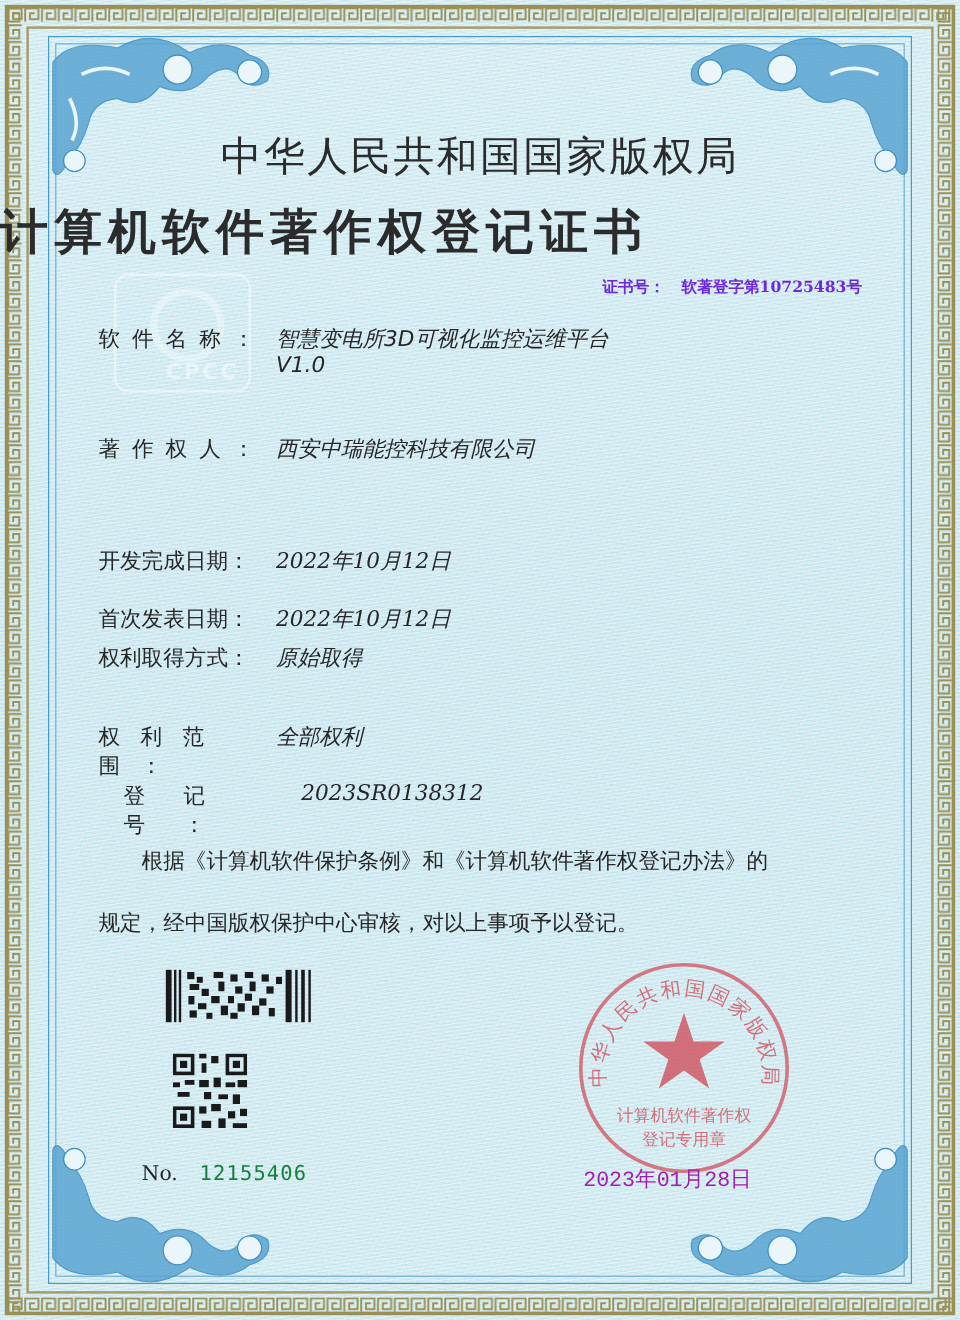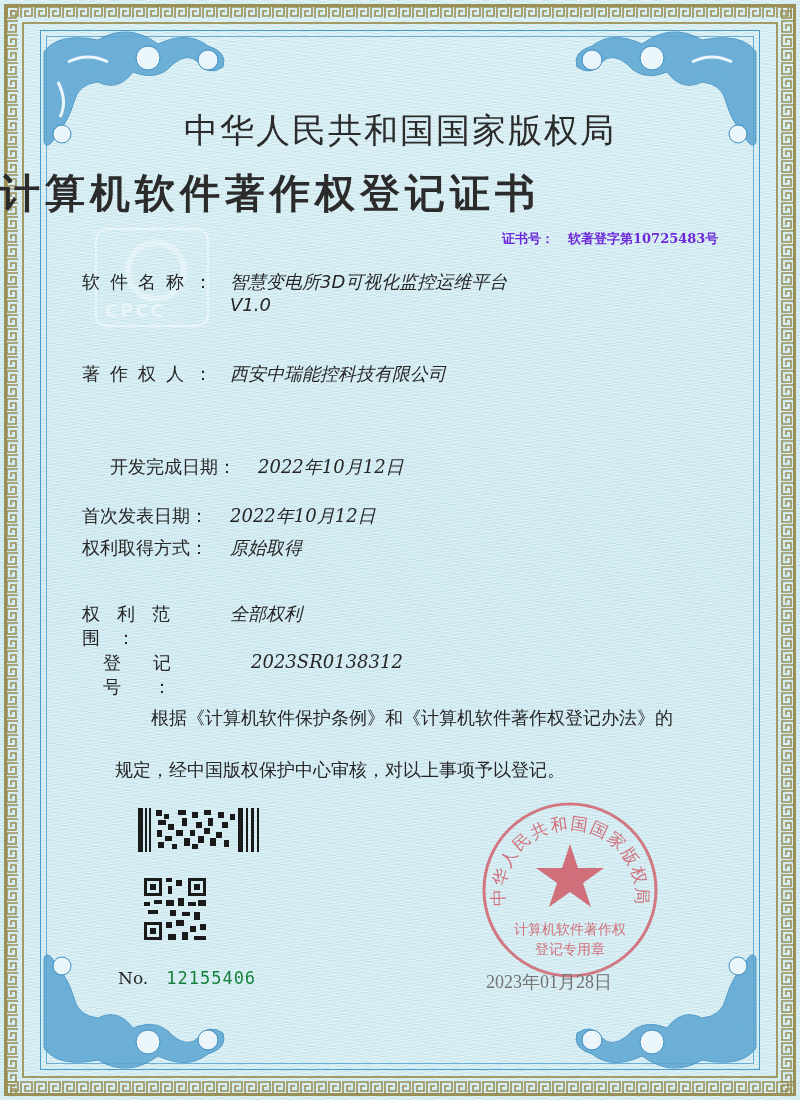--- a/index.html
+++ b/index.html
@@ -48,21 +48,21 @@
   .watermark {
     position: absolute; left: 95px; top: 228px; width: 110px; height: 95px;
     border: 2px solid rgba(255,255,255,0.45); border-radius: 12px;
   }
   .watermark .ring {
     position: absolute; left: 28px; top: 10px; width: 50px; height: 50px;
     border-radius: 50%; border: 6px solid rgba(255,255,255,0.35);
   }
   .watermark .cpcc {
     position: absolute; left: 8px; bottom: 4px; width: 94px;
-    text-align: left; font-family: "DejaVu Sans", sans-serif; font-weight: bold;
+    text-align: right; font-family: "DejaVu Sans", sans-serif; font-weight: bold;
     font-size: 18px; color: rgba(255,255,255,0.45); letter-spacing: 2px;
   }
 
   .title1 {
     position: absolute; top: 108px; left: 0; width: 800px; text-align: center;
     font-family: "DejaVu Sans", sans-serif; font-size: 34px; letter-spacing: 2px;
     color: #2b2b2b;
   }
   .title2 {
     position: absolute; top: 166px; left: 0; width: 800px; 
@@ -88,21 +88,21 @@
     font-family: "DejaVu Sans", sans-serif; line-height: 52px;
   }
   .para .indent { padding-left: 36px; }
 
   .barcode { position: absolute; left: 138px; top: 808px; width: 122px; height: 44px; }
   .qrcode { position: absolute; left: 144px; top: 878px; width: 62px; height: 62px; }
   .no-line { position: absolute; left: 118px; top: 968px; font-size: 17px; font-family: "DejaVu Serif", serif; }
   .no-line .num { color: #15803d; font-family: "DejaVu Sans Mono", monospace; margin-left: 18px; letter-spacing: 1px; }
 
   .seal { position: absolute; left: 480px; top: 800px; width: 180px; height: 180px; }
-  .date { position: absolute; left: 486px; top: 970px; font-size: 18px; font-family: Liberation Serif, serif; color: #737373; }
+  .date { position: absolute; left: 486px; top: 970px; font-size: 18px; font-family: Liberation Mono, monospace; color: #a21caf; }
 </style>
 </head>
 <body>
 
 <div class="paper"></div>
 
 <div class="key-border"></div>
 <svg class="key-strip top" width="788" height="13">
   <defs>
     <pattern id="keyH" width="14" height="13" patternUnits="userSpaceOnUse">
@@ -176,37 +176,37 @@
 <div class="cert-no">
   <span class="lbl">证书号：</span><span>软著登字第10725483号</span>
 </div>
 
 <div class="field" style="top:270px;">
   <span class="label spaced">软件名称：</span><span class="value"><span>智慧变电所3D可视化监控运维平台</span><br><span class="mono">V1.0</span></span>
 </div>
 <div class="field" style="top:362px;">
   <span class="label spaced">著作权人：</span><span class="value">西安中瑞能控科技有限公司</span>
 </div>
-<div class="field" style="top:455px;margin-left:28px;">
+<div class="field" style="top:455px;">
   <span class="label">开发完成日期：</span><span class="value mono">2022年10月12日</span>
 </div>
 <div class="field" style="top:504px;">
   <span class="label">首次发表日期：</span><span class="value mono">2022年10月12日</span>
 </div>
 <div class="field" style="top:536px;">
   <span class="label">权利取得方式：</span><span class="value">原始取得</span>
 </div>
 <div class="field" style="top:602px;">
   <span class="label spaced2">权利范围：</span><span class="value">全部权利</span>
 </div>
 <div class="field" style="top:651px;margin-left:21px;">
   <span class="label spaced3">登记号：</span><span class="value mono">2023SR0138312</span>
 </div>
 
-<div class="para" style="top:692px;margin-left:33px;">
+<div class="para" style="top:692px;">
   <div class="indent">根据《计算机软件保护条例》和《计算机软件著作权登记办法》的</div>
   <div>规定，经中国版权保护中心审核，对以上事项予以登记。</div>
 </div>
 
 <svg class="barcode" viewBox="0 0 122 44">
   <rect x="0" y="0" width="5" height="44" fill="#1a1a1a"></rect>
   <rect x="7" y="0" width="2" height="44" fill="#1a1a1a"></rect>
   <rect x="11" y="0" width="2" height="44" fill="#1a1a1a"></rect>
   <g fill="#1a1a1a">
     <rect x="18" y="2" width="6" height="6"></rect>

